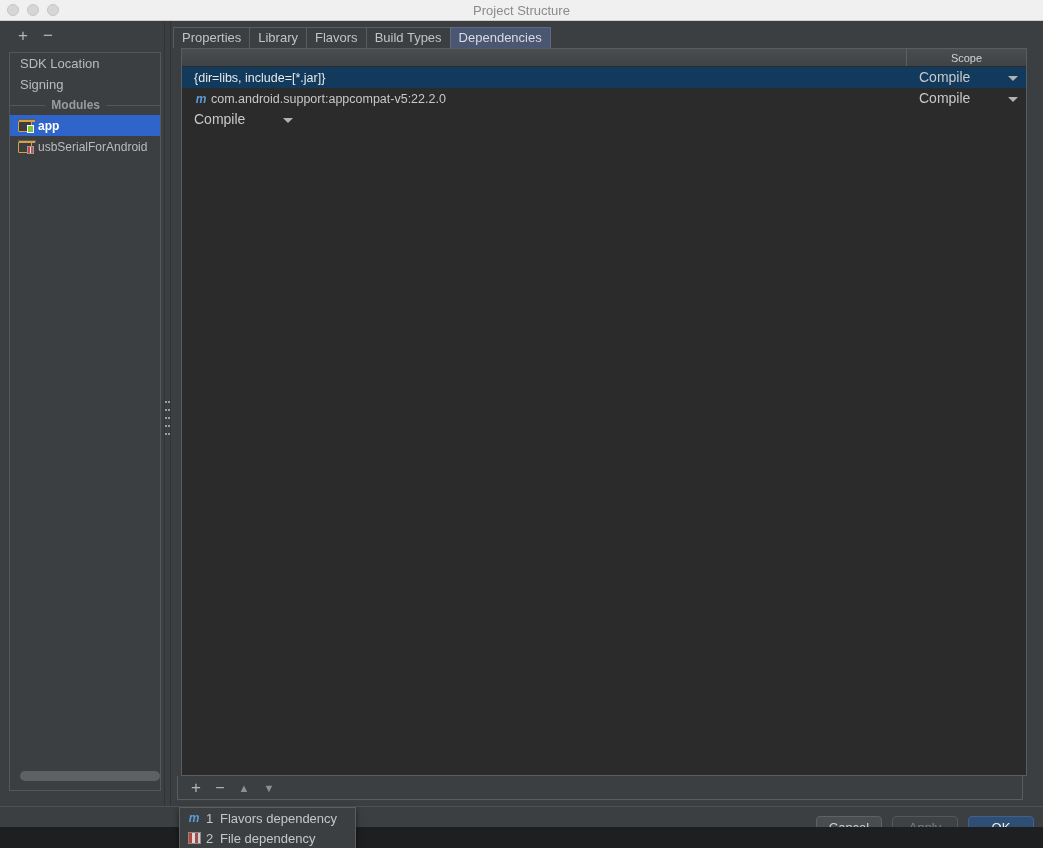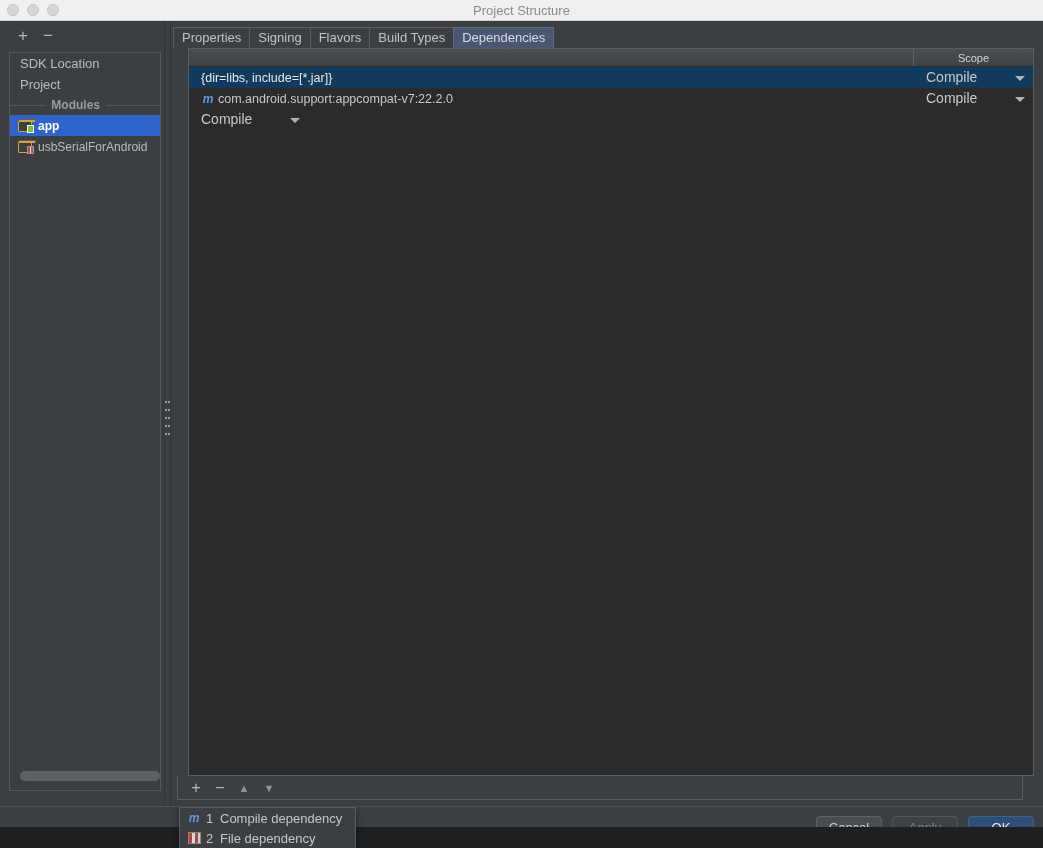--- a/index.html
+++ b/index.html
@@ -154,21 +154,21 @@
     cursor: default; user-select: none;
     white-space: nowrap;
   }
   .tab.active {
     background: #4b5670; color: #d8dbe6;
     border-color: #5f6a82;
   }
 
   
   #table-wrap {
-    position: absolute; left: 15px; top: 27px;
+    position: absolute; left: 8px; top: 27px;
     width: 846px; height: 728px;
     background: #2b2b2b;
     border: 1px solid #5a5d5f;
   }
   #table-header {
     position: relative; height: 18px;
     background: linear-gradient(#4a4d4f,#404345);
     border-bottom: 1px solid #2b2b2b;
     display: flex;
   }
@@ -302,21 +302,21 @@
   <div id="dialog">
 
     <div id="left-panel">
       <div id="left-toolbar">
         <div class="tb-btn" id="btn-add-module">+</div>
         <div class="tb-btn" id="btn-remove-module">−</div>
       </div>
 
       <div id="module-list">
         <div class="tree-item">SDK Location</div>
-        <div class="tree-item">Project</div>
+        <div class="tree-item">Signing</div>
 
         <div class="group-sep">
           <span>Modules</span>
         </div>
 
         <div class="mod-row selected">
           <span class="icon-folder">
             <span class="tab"></span>
               <span class="body"></span>
               <span class="badge phone"></span>
@@ -353,21 +353,21 @@
           <i></i>
           <i></i>
           <i></i>
       </span>
     </div>
 
     <div id="right-panel">
 
       <div id="tabstrip">
         <div class="tab">Properties</div>
-        <div class="tab">Signing</div>
+        <div class="tab">Library</div>
         <div class="tab">Flavors</div>
         <div class="tab">Build Types</div>
         <div class="tab active">Dependencies</div>
       </div>
 
       <div id="table-wrap">
         <div id="table-header">
           <div id="th-name"></div>
           <div id="th-scope">Scope</div>
         </div>
@@ -378,21 +378,21 @@
           </div>
           <div class="dep-scope">
             <span>Compile</span>
             <span class="caret"></span>
           </div>
         </div>
 
         <div class="dep-row">
           <div class="dep-name">
             <span class="m-icon">m</span>
-            <span class="dep-text">com.android.support:appcompat-v7:22.2.0</span>
+            <span class="dep-text">com.android.support:appcompat-v5:22.2.0</span>
           </div>
           <div class="dep-scope">
             <span>Compile</span>
             <span class="caret"></span>
           </div>
         </div>
 
         <div class="dep-row">
           <div class="dep-scope">
             <span>Compile</span>
@@ -415,21 +415,21 @@
       <div class="btn" id="btn-apply">Apply</div>
       <div class="btn" id="btn-ok">OK</div>
     </div>
 
     <div id="popup">
       <div class="menu-item">
         <span class="mi-icon">
             <span class="mi-m">m</span>
           </span>
         <span class="mi-num">1</span>
-        <span>Compile dependency</span>
+        <span>Flavors dependency</span>
       </div>
       <div class="menu-item">
         <span class="mi-icon">
             <span class="mi-lib"></span>
           </span>
         <span class="mi-num">2</span>
         <span>File dependency</span>
       </div>
 
     </div>

